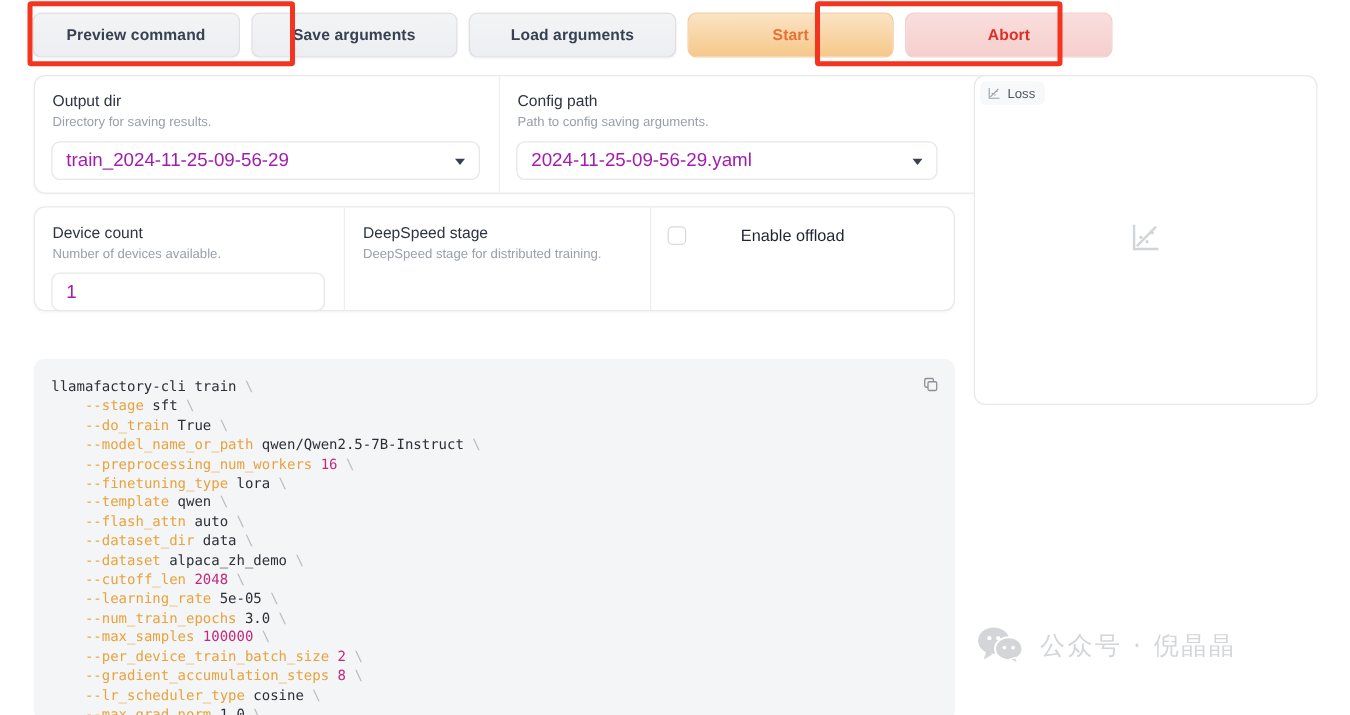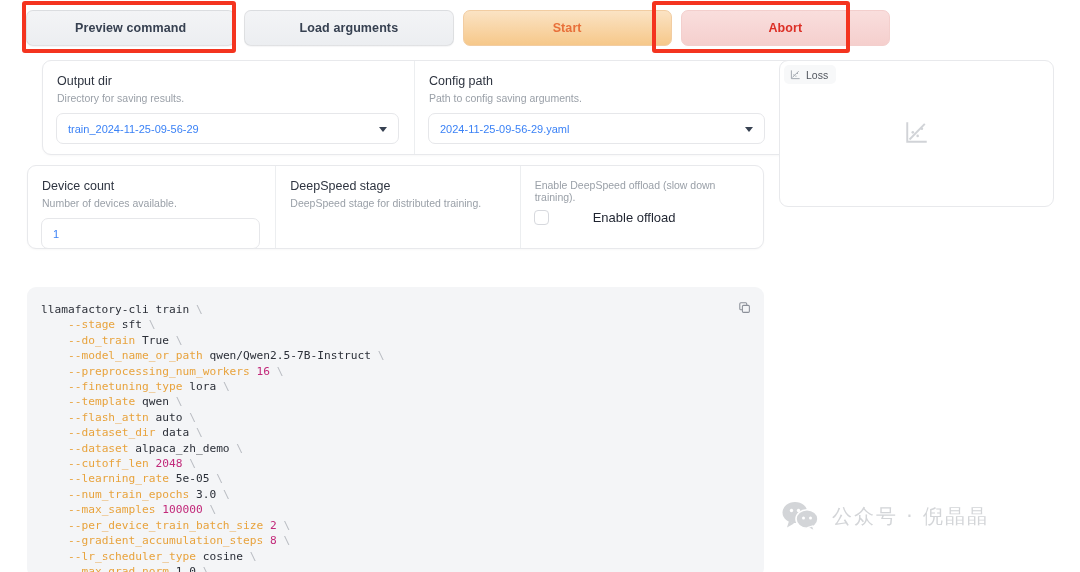--- a/index.html
+++ b/index.html
@@ -55,63 +55,63 @@
   #annot-start   { left: 652px; top: 1px; width: 198px; height: 52px; }
 
   
   .card {
     position: absolute;
     background: #ffffff;
     border: 1px solid #e8e9ec;
     border-radius: 9px;
     box-shadow: 0 1px 2px rgba(16,24,40,0.03);
   }
-  #card-row1 { left: 42px; top: 60px; width: 765px; height: 95px; display: flex; }
+  #card-row1 { left: 27px; top: 60px; width: 765px; height: 95px; display: flex; }
   #card-row2 { left: 27px; top: 165px; width: 737px; height: 84px; display: flex; }
   .col {
     padding: 13px 15px 0 13px;
     position: relative;
   }
   .col + .col { border-left: 1px solid #eceef0; }
   .lbl {
     font-size: 12.5px; color: #2e3440; margin: 0 0 4px 1px;
     font-family: "Liberation Sans", sans-serif;
   }
   .hint {
     font-size: 10.5px; color: #9aa0a8; margin: 0 0 9px 1px;
   }
   .field {
     height: 31px;
     border: 1px solid #e6e7ea;
     border-radius: 7px;
     background: #fff;
     display: flex; align-items: center;
     padding: 0 11px;
-    font-size: 11px; color: #3b82f6;
+    font-size: 15px; color: #a21caf;
     position: relative;
     cursor: pointer;
   }
   .field.input { cursor: text; }
   .caret {
     position: absolute; right: 11px; top: 50%;
     width: 0; height: 0; margin-top: -2px;
     border-left: 4.5px solid transparent;
     border-right: 4.5px solid transparent;
     border-top: 5px solid #374151;
   }
   .cbrow { display: flex; align-items: center; gap: 8px; margin-top: 2px; }
   .cbox {
     width: 15px; height: 15px; border-radius: 4px;
     border: 1.4px solid #d7d9de; background: #fff; cursor: pointer;
   }
   .cblabel { font-size: 13px; color: #1f2430; padding-left: 36px; }
 
   
   #loss-panel {
-    position: absolute; left: 779px; top: 60px; width: 275px; height: 147px;
+    position: absolute; left: 779px; top: 60px; width: 275px; height: 264px;
     border: 1px solid #e8e9ec; border-radius: 9px; background: #fff;
     overflow: hidden;
     text-align: center;
   }
   #loss-tab {
     position: absolute; left: 4px; top: 4px;
     height: 19px; padding: 0 8px 0 6px;
     display: flex; align-items: center; gap: 5px;
     background: #f7f8f9; border-radius: 5px;
     font-size: 10.5px; color: #51565e;
@@ -165,20 +165,21 @@
     white-space: nowrap;
   }
 </style>
 </head>
 <body>
 
 <div id="page">
 
   <div class="btn-row" id="btn-row">
       <div class="btn btn-grey">Preview command</div>
+      <div class="btn btn-grey">Save arguments</div>
       <div class="btn btn-grey">Load arguments</div>
       <div class="btn btn-start">Start</div>
       <div class="btn btn-abort">Abort</div>
     </div>
   <div class="annot" id="annot-preview"></div>
   <div class="annot" id="annot-start"></div>
 
   <div class="card" id="card-row1">
     <div class="col" style="width:371px;">
       <div class="lbl">Output dir</div>
@@ -204,21 +205,20 @@
       <div class="hint">Number of devices available.</div>
       <div class="field input">
         <span>1</span>
       </div>
     </div>
     <div class="col" style="width:245px;">
       <div class="lbl">DeepSpeed stage</div>
       <div class="hint">DeepSpeed stage for distributed training.</div>
     </div>
     <div class="col" style="width:244px;">
-      <div class="hint" style="margin-bottom:7px;">Enable DeepSpeed offload (slow down training).</div>
       <div class="cbrow">
         <span class="cbox"></span>
         <span class="cblabel">Enable offload</span>
       </div>
     </div>
   </div>
 
   <div id="loss-panel">
     <div id="loss-tab">
       <svg class="plot-ico" width="11" height="11" viewBox="0 0 16 16">

